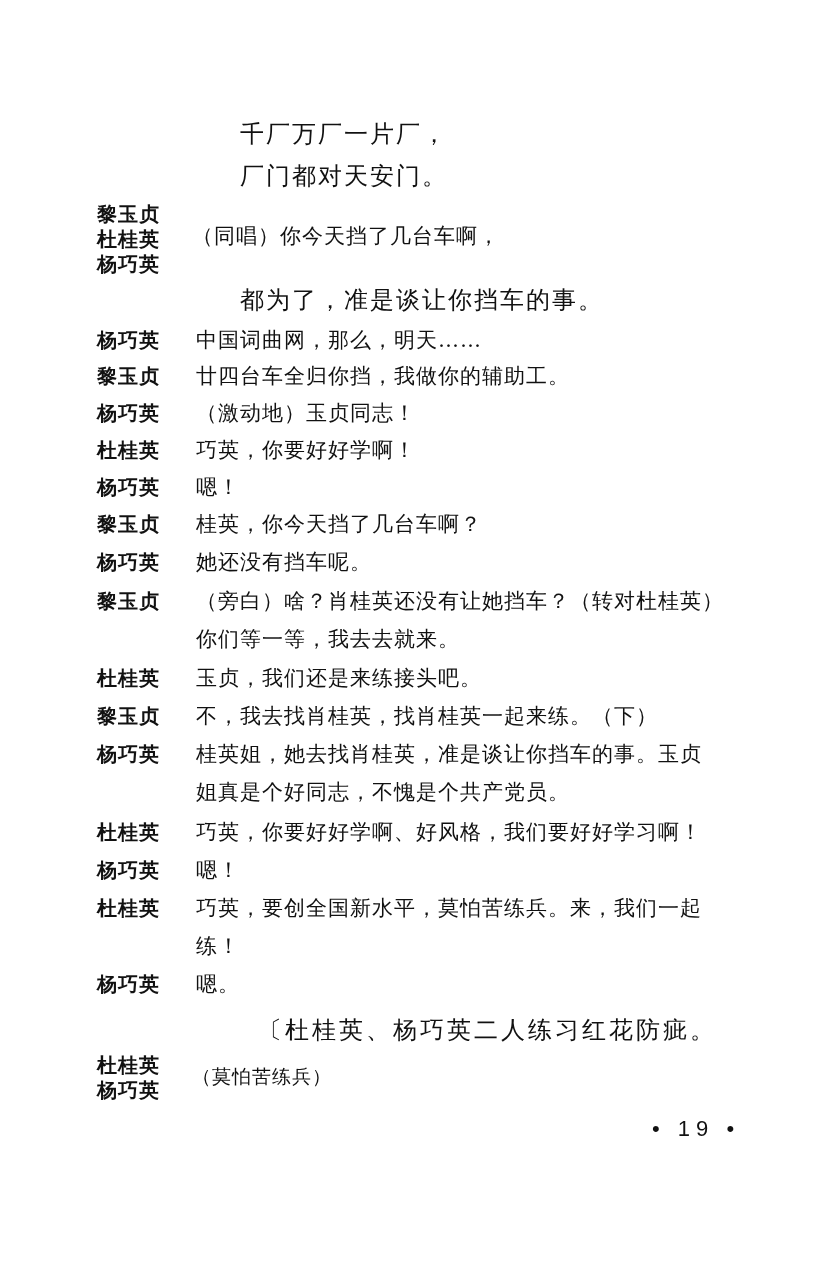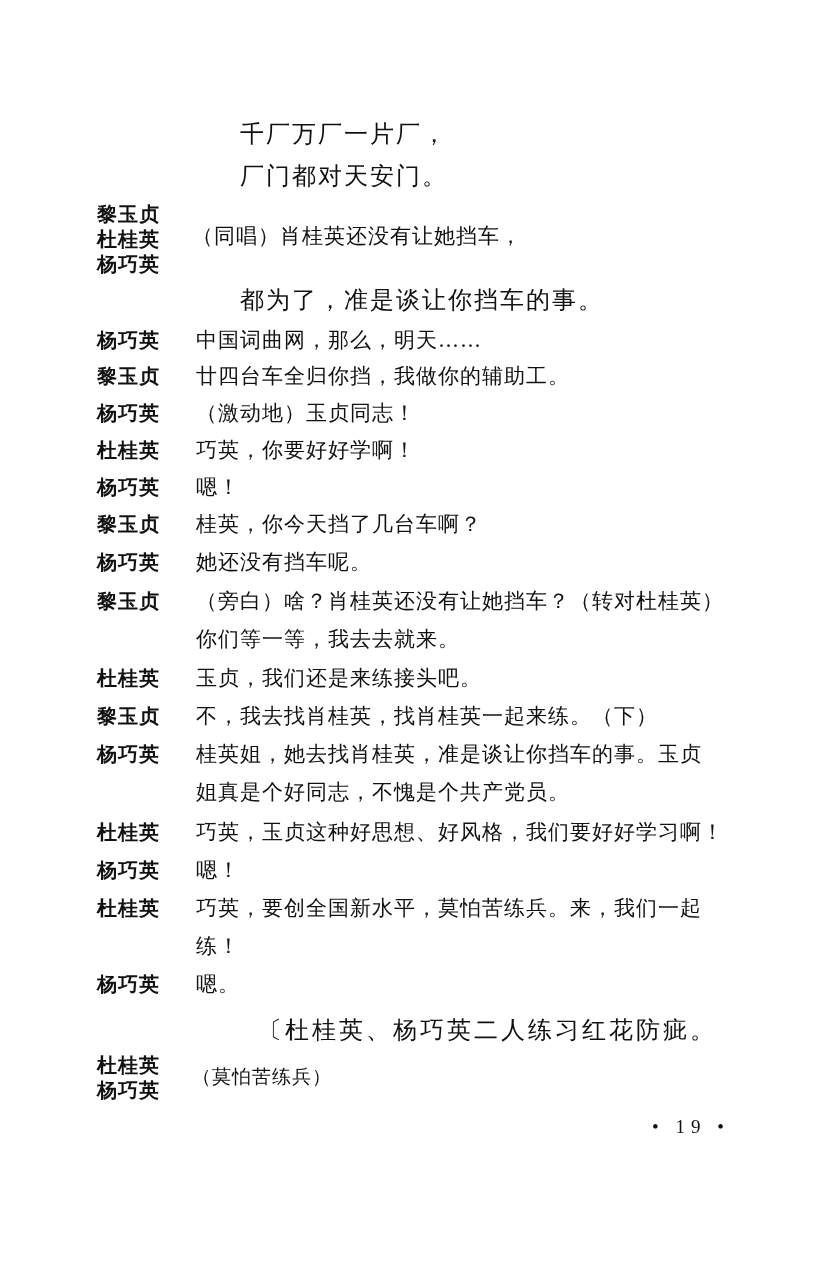--- a/index.html
+++ b/index.html
@@ -10,39 +10,39 @@
   }
   .speaker {
     position: absolute; font-family: "DejaVu Sans", "Liberation Sans", sans-serif;
     font-weight: bold; font-size: 20px; line-height: 24px; letter-spacing: 1px; left: 97px;
   }
   .speaker-stack { position: absolute; left: 97px; font-family: "DejaVu Sans", "Liberation Sans", sans-serif; font-weight: bold; font-size: 20px; line-height: 25px; letter-spacing: 1px; }
   .speaker-stack div { height: 25px; }
   .text { position: absolute; left: 196px; font-size: 21px; line-height: 24px; white-space: nowrap; letter-spacing: 1px; }
   .stage { position: absolute; left: 258px; font-size: 24px; letter-spacing: 3px; white-space: nowrap; }
   .verse { position: absolute; left: 240px; font-size: 24px; letter-spacing: 2px; white-space: nowrap; }
-  .page-num { position: absolute; left: 652px; top: 1116px; font-size: 19px; letter-spacing: 6px; font-family: Liberation Serif, serif; }
+  .page-num { position: absolute; left: 652px; top: 1116px; font-size: 22px; letter-spacing: 6px; font-family: Liberation Sans, sans-serif; }
   .watermark { position: absolute; top: 1298px; font-family: "DejaVu Sans", "Liberation Sans", sans-serif; font-weight: bold; font-size: 12px; }
   .wm-a { left: 617px; color: #000000; }
   .wm-b { left: 725px; color: #ef4444; text-decoration: underline; }
 </style>
 </head>
 <body>
 
 <div>
 
   <div class="verse" style="top:118px">千厂万厂一片厂，</div>
   <div class="verse" style="top:160px">厂门都对天安门。</div>
 
   <div class="speaker-stack" style="top:202px">
     <div>黎玉贞</div>
     <div>杜桂英</div>
     <div>杨巧英</div>
   </div>
-  <div class="text" style="top:224px;left:192px">（同唱）肖桂英还没有让她挡车，</div>
+  <div class="text" style="top:224px;left:192px">（同唱）你今天挡了几台车啊，</div>
   <div class="verse" style="top:284px">都为了，准是谈让你挡车的事。</div>
 
   <div class="speaker" style="top:328px">杨巧英</div>
   <div class="text" style="top:328px">中国词曲网，那么，明天……</div>
 
   <div class="speaker" style="top:364px">黎玉贞</div>
   <div class="text" style="top:364px">廿四台车全归你挡，我做你的辅助工。</div>
 
   <div class="speaker" style="top:401px">杨巧英</div>
   <div class="text" style="top:401px">（激动地）玉贞同志！</div>
@@ -67,21 +67,21 @@
   <div class="text" style="top:666px">玉贞，我们还是来练接头吧。</div>
 
   <div class="speaker" style="top:704px">黎玉贞</div>
   <div class="text" style="top:704px">不，我去找肖桂英，找肖桂英一起来练。（下）</div>
 
   <div class="speaker" style="top:742px">杨巧英</div>
   <div class="text" style="top:742px">桂英姐，她去找肖桂英，准是谈让你挡车的事。玉贞</div>
   <div class="text" style="top:780px">姐真是个好同志，不愧是个共产党员。</div>
 
   <div class="speaker" style="top:820px">杜桂英</div>
-  <div class="text" style="top:820px">巧英，玉贞这种好思想、好风格，我们要好好学习啊！</div>
+  <div class="text" style="top:820px">巧英，你要好好学啊、好风格，我们要好好学习啊！</div>
 
   <div class="speaker" style="top:858px">杨巧英</div>
   <div class="text" style="top:858px">嗯！</div>
 
   <div class="speaker" style="top:896px">杜桂英</div>
   <div class="text" style="top:896px">巧英，要创全国新水平，莫怕苦练兵。来，我们一起</div>
   <div class="text" style="top:934px">练！</div>
 
   <div class="speaker" style="top:972px">杨巧英</div>
   <div class="text" style="top:972px">嗯。</div>

